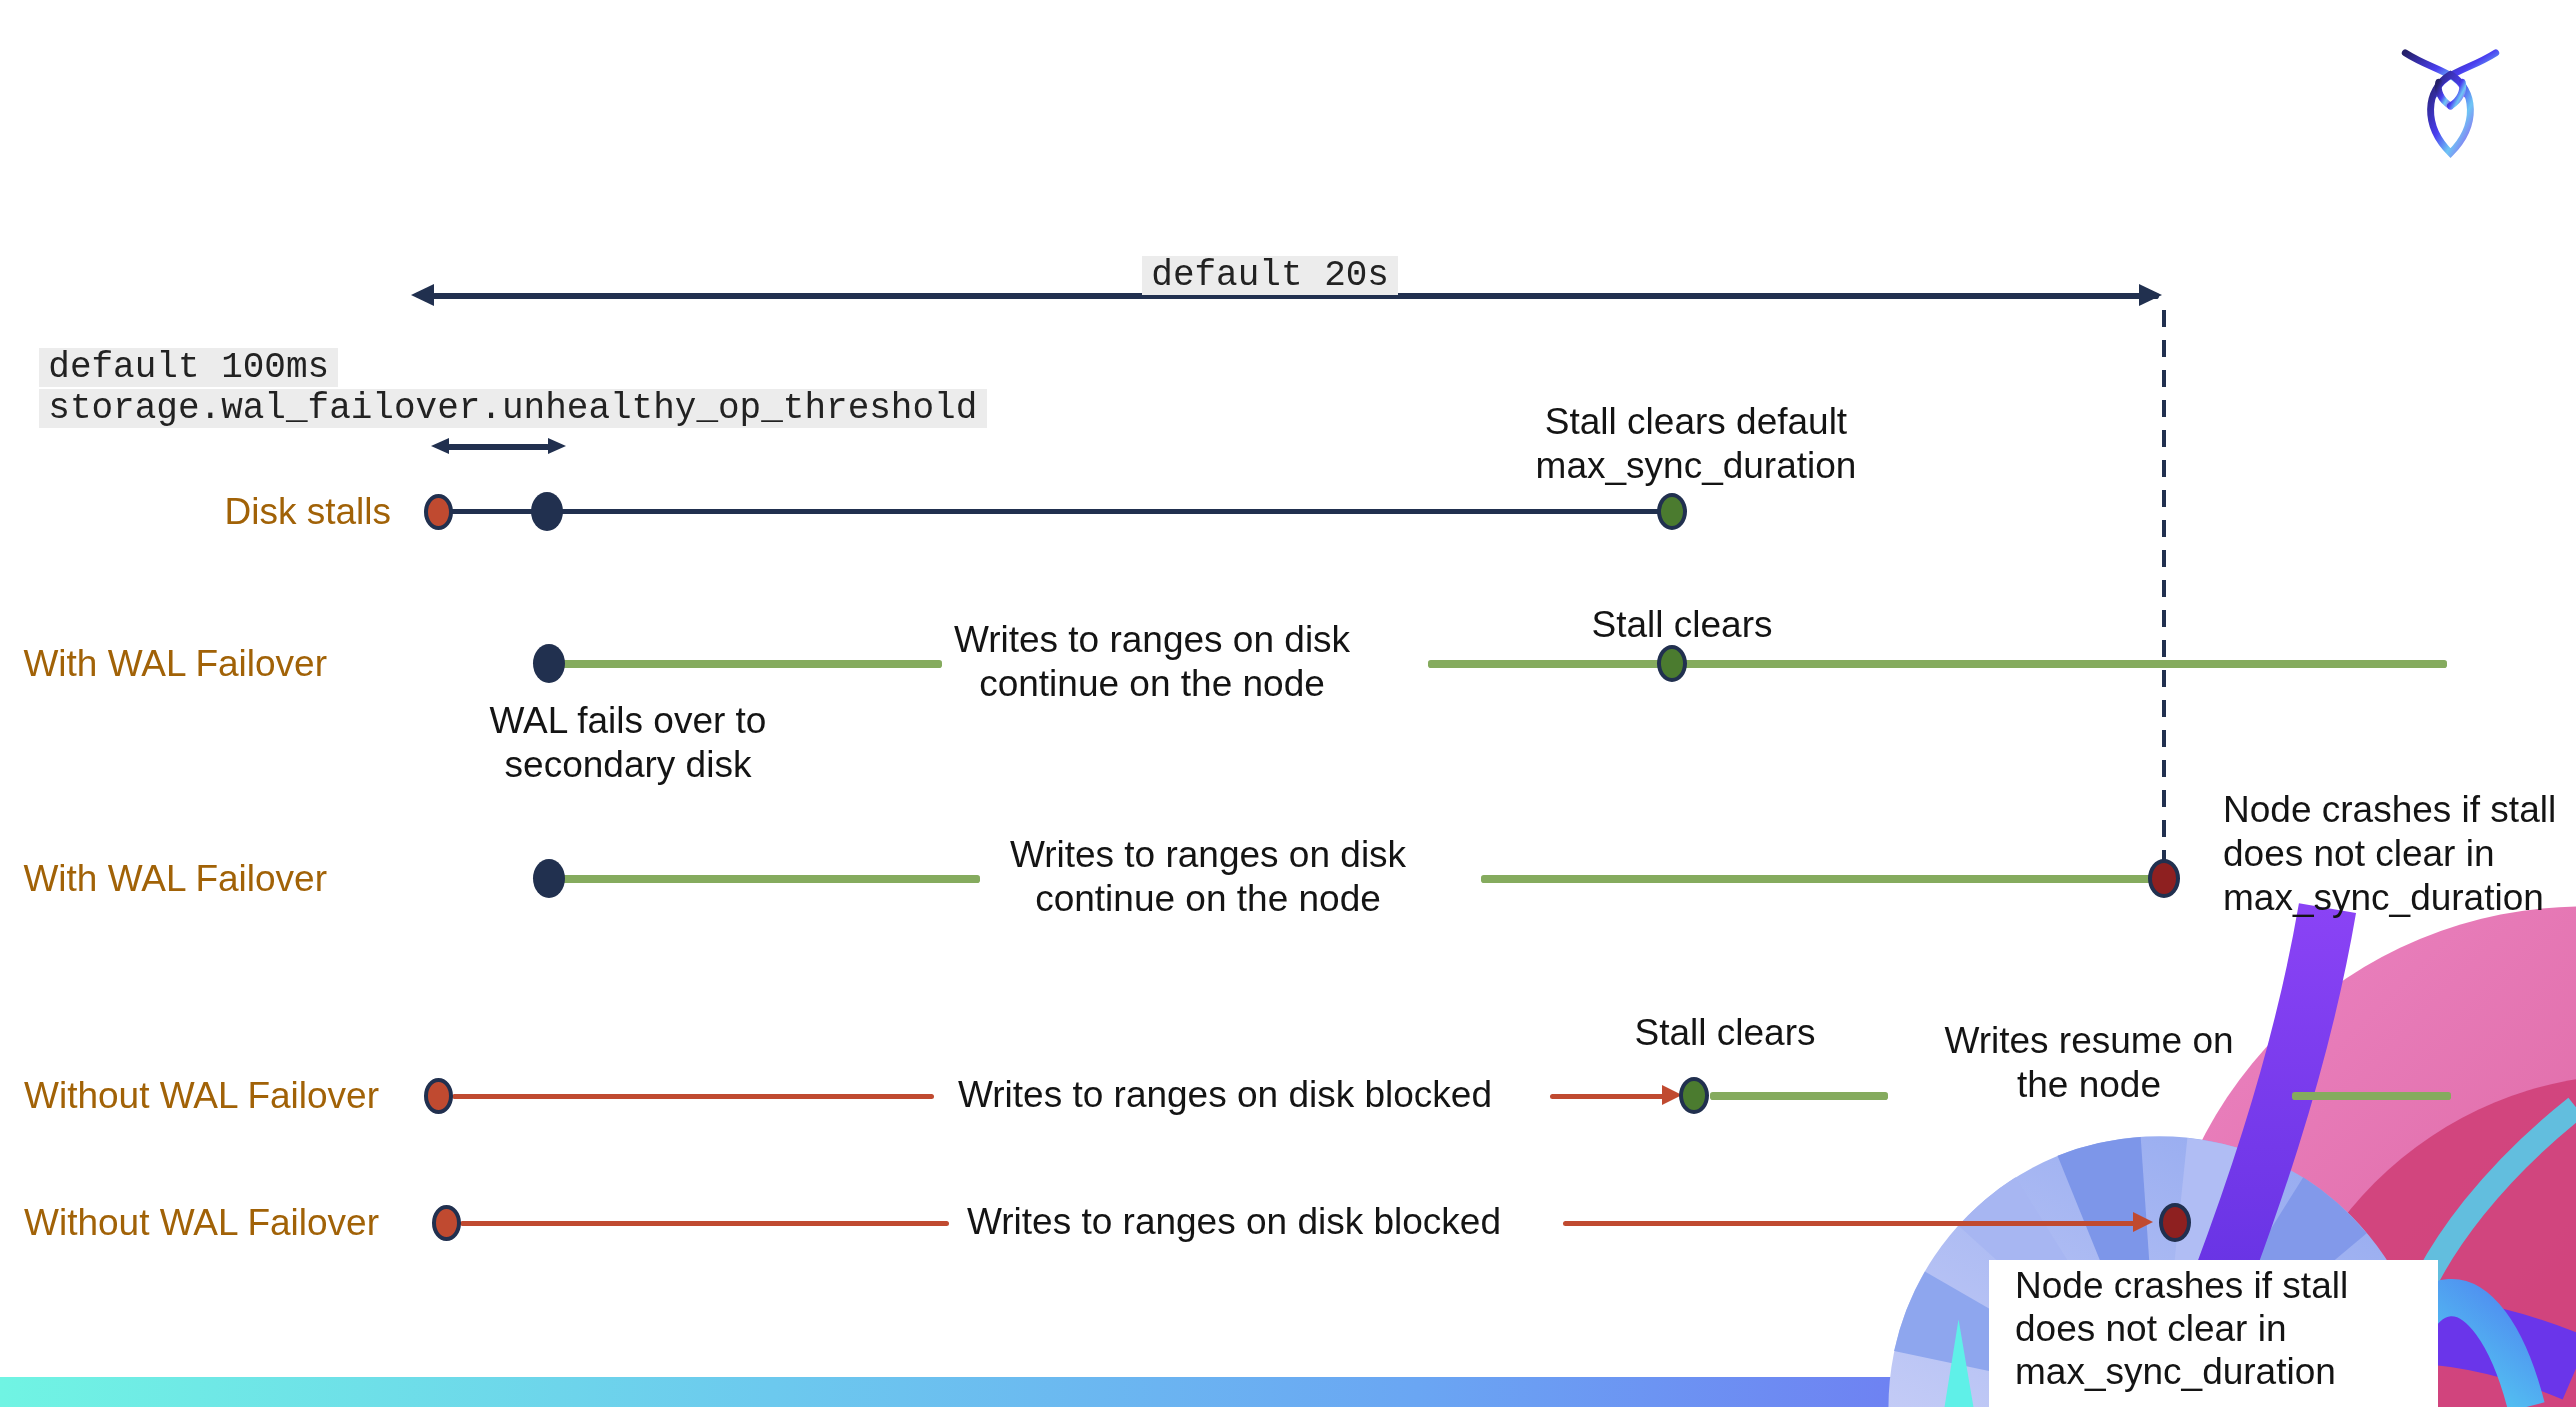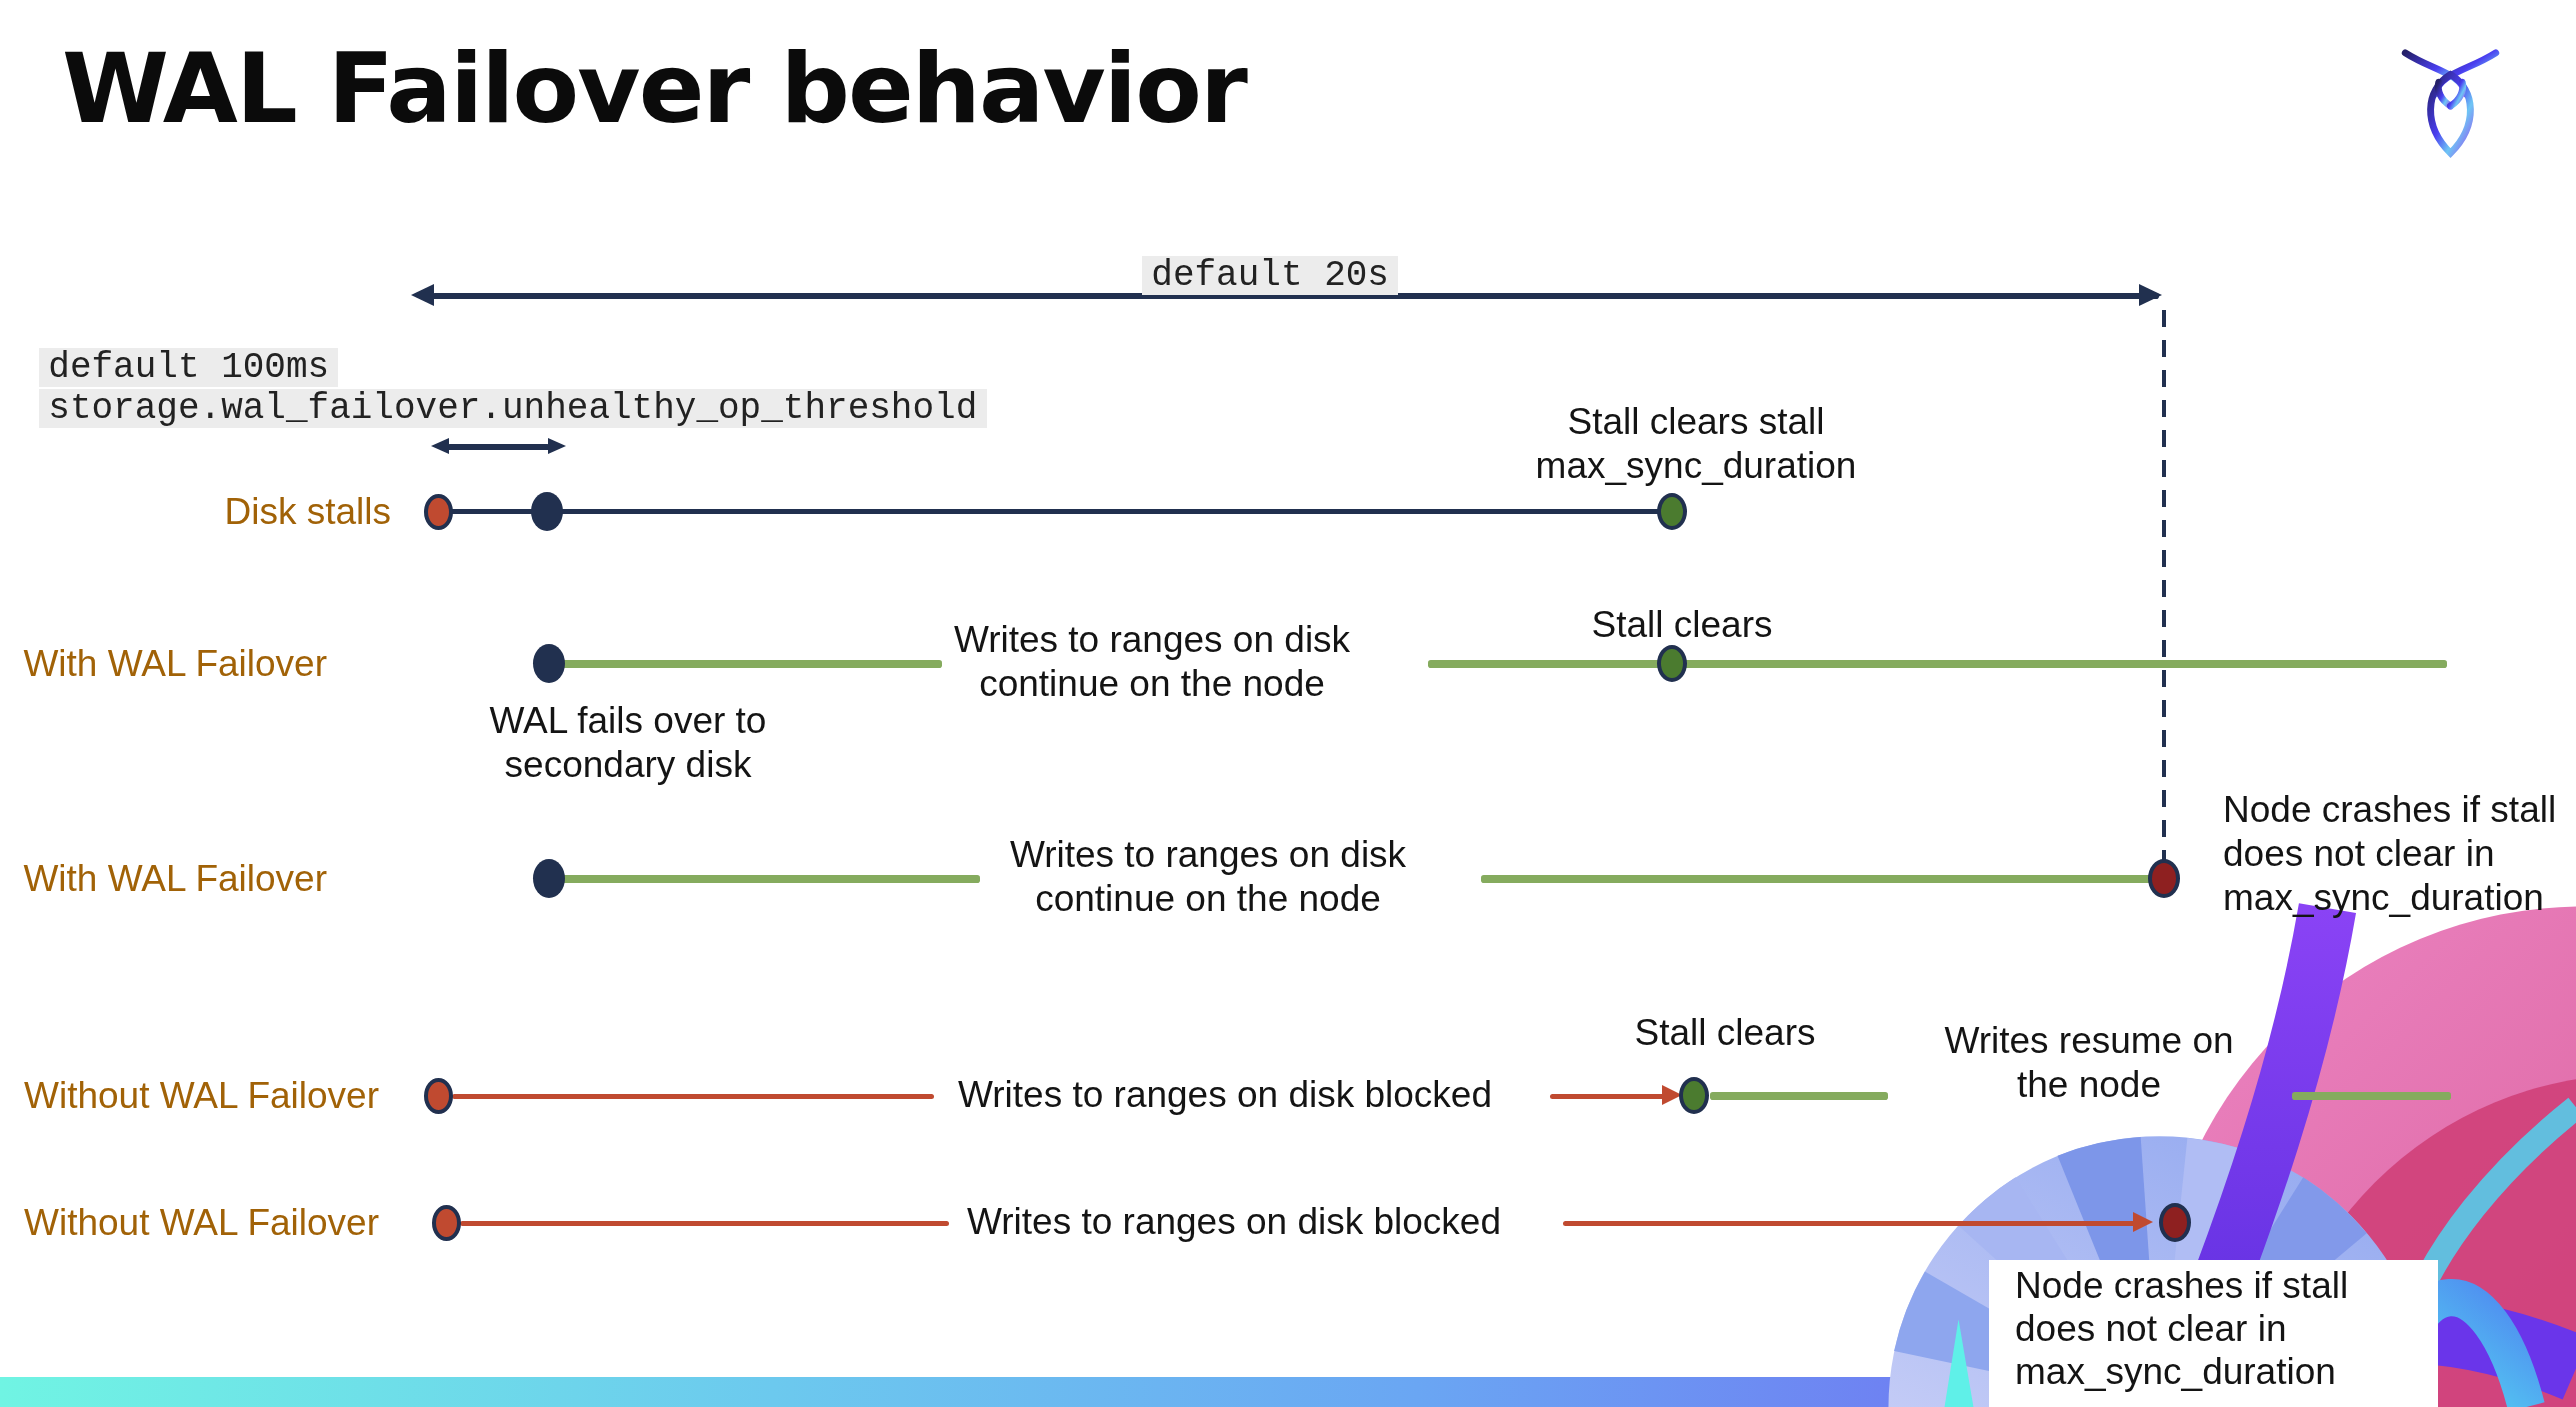--- a/index.html
+++ b/index.html
@@ -36,21 +36,20 @@
   .artwork{position:absolute;left:1781px;top:897px;width:795px;height:510px;z-index:2;}
   .card{position:absolute;left:1989px;top:1260px;width:449px;height:148px;background:#ffffff;z-index:3;}
   .card .ann{position:absolute;left:26px;top:3.7px;}
   .logo{position:absolute;left:2397px;top:43px;width:107px;height:118px;z-index:6;}
 </style>
 </head>
 <body>
 
 <div class="stage">
 
-  <div class="title">WAL Failover behavior</div>
 
   <svg class="logo" viewBox="0 0 100 120">
     <defs>
       <linearGradient id="lg" x1="0" y1="0" x2="1" y2="1">
         <stop offset="0" stop-color="#252069"></stop>
           <stop offset="0.45" stop-color="#4a3ef0"></stop>
         <stop offset="0.7" stop-color="#6ec6f5"></stop>
           <stop offset="1" stop-color="#9550f0"></stop>
       </linearGradient>
     </defs>
@@ -113,21 +112,21 @@
   <div class="tri sl" style="left:431px;top:438px;"></div>
   <div class="tri sr" style="left:548px;top:438px;"></div>
 
   <div class="dashed-v" style="left:2162px;top:310px;height:550px;"></div>
 
   <div class="row-label" style="left:131px;top:489px;width:260px;text-align:right;">Disk stalls</div>
   <div class="hline thin-navy" style="left:438px;top:509px;width:1234px;"></div>
   <div class="dot red" style="left:424px;top:494px;"></div>
   <div class="dot navy" style="left:531px;top:492px;"></div>
   <div class="dot green" style="left:1657px;top:493px;"></div>
-  <div class="ann" style="left:1696px;top:400px;">Stall clears stall
+  <div class="ann" style="left:1696px;top:400px;">Stall clears default
 max_sync_duration</div>
 
   <div class="row-label" style="left:23.4px;top:641px;">With WAL Failover</div>
   <div class="hline green-line" style="left:561px;top:660px;width:381px;"></div>
   <div class="hline green-line" style="left:1428px;top:660px;width:1019px;"></div>
   <div class="dot navy" style="left:533px;top:644px;"></div>
   <div class="dot green" style="left:1657px;top:645px;"></div>
   <div class="ann" style="left:628px;top:699px;">WAL fails over to
 secondary disk</div>
   <div class="ann" style="left:1152px;top:618px;">Writes to ranges on disk

